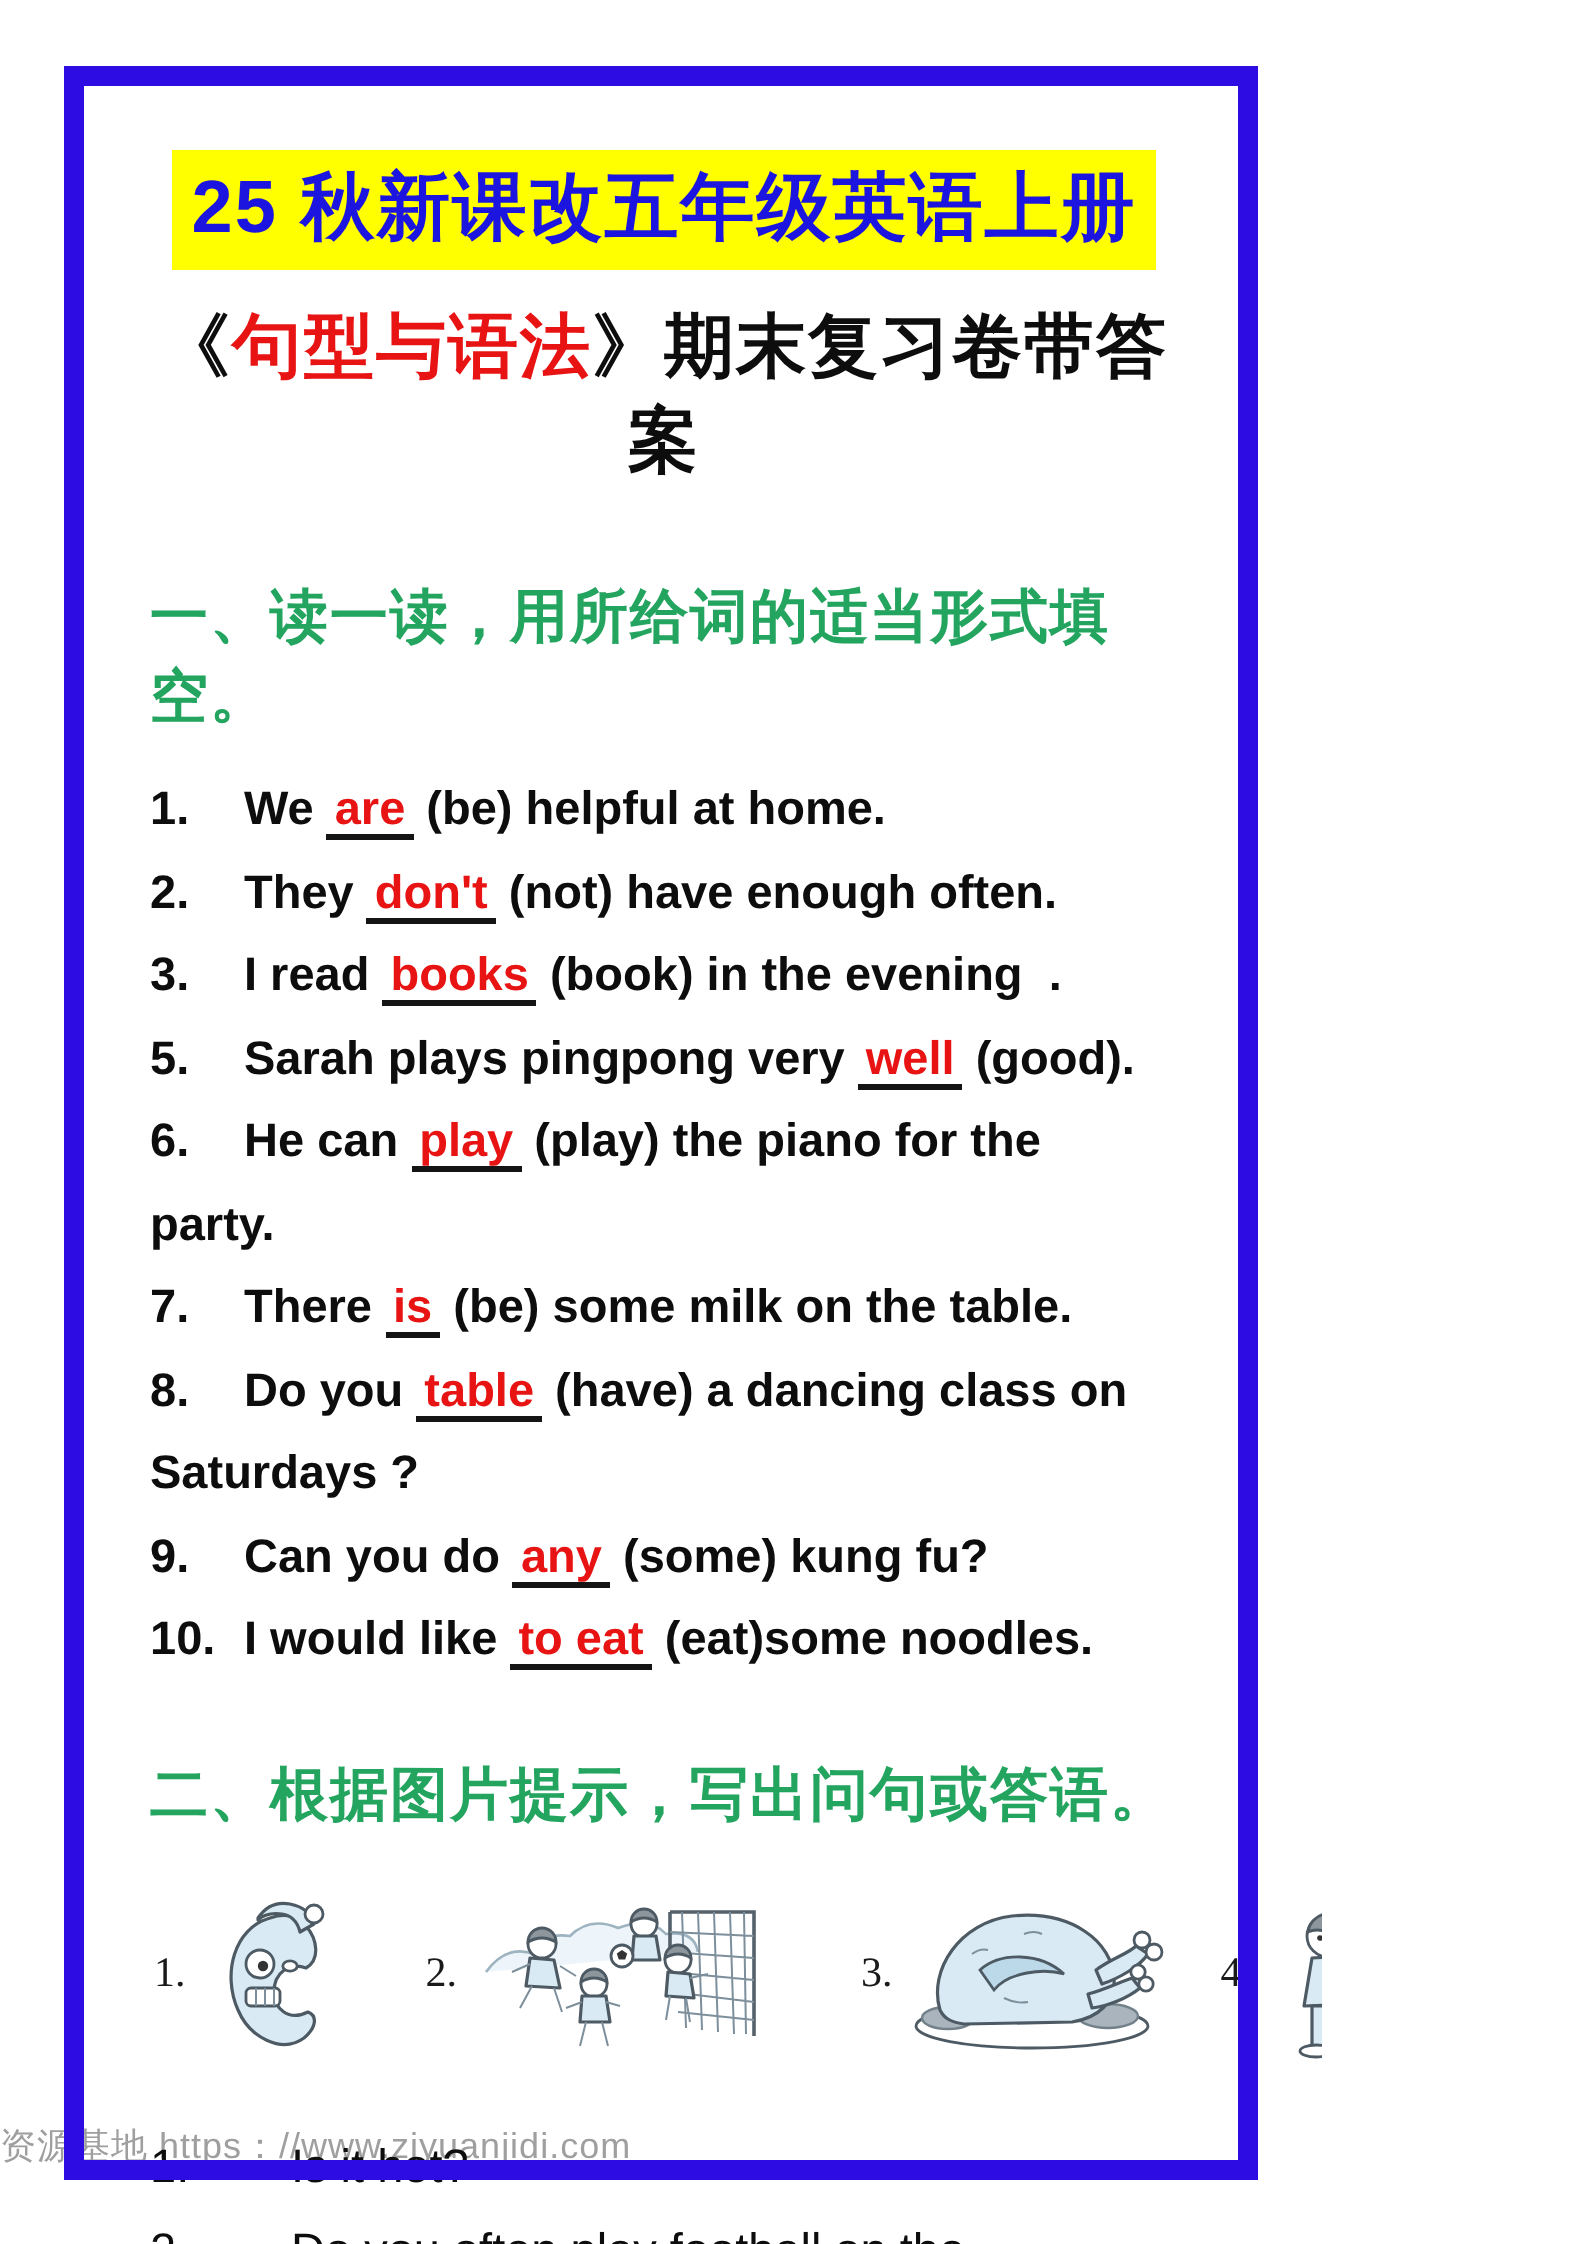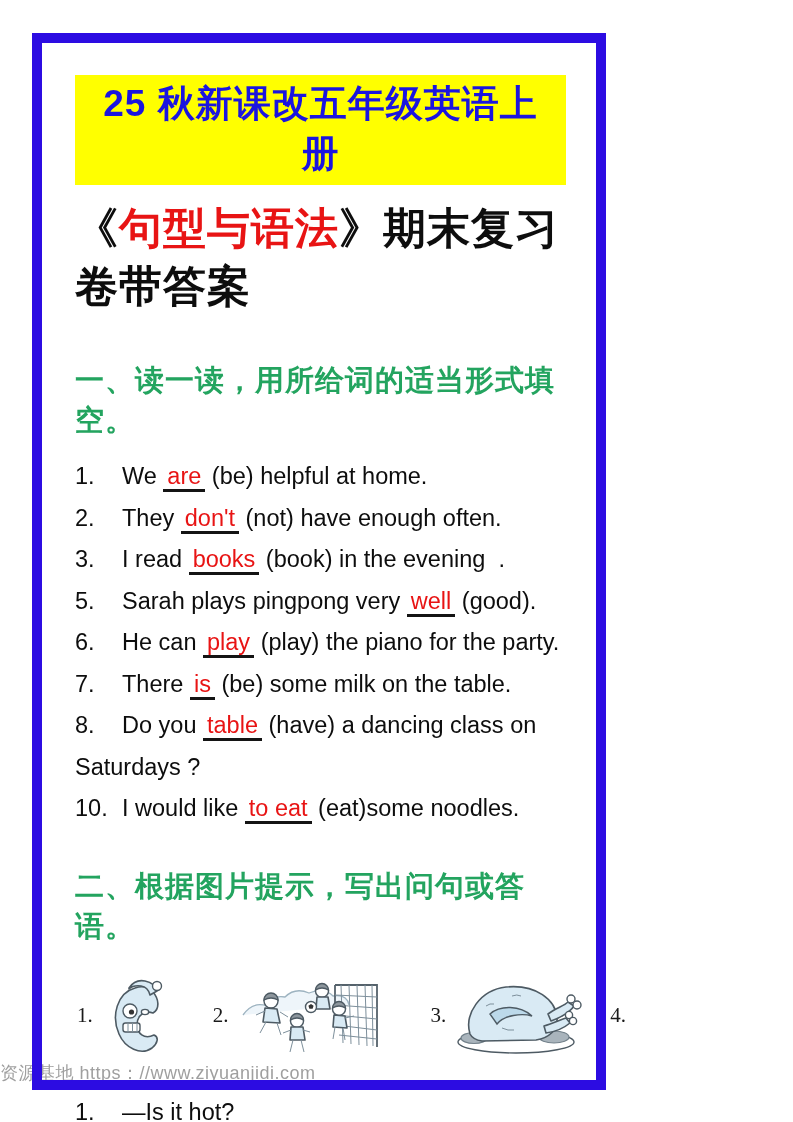--- a/index.html
+++ b/index.html
@@ -3,20 +3,21 @@
 <meta charset="utf-8">
 <style>
   html,body{margin:0;padding:0;background:#ffffff;}
   .page{
     position:relative;
     width:638px;height:1122px;
     background:#ffffff;
     overflow:hidden;
     font-family:"Liberation Sans", sans-serif;
     color:#101010;
+    padding-left:23px;
   }
   .frame{
     position:absolute;
     left:32px;top:33px;right:32px;bottom:32px;
     border:10px solid #2c0ce2;
     z-index:5;
     pointer-events:none;
   }
   .content{
     position:absolute;
@@ -29,40 +30,41 @@
     display:inline-block;
     background:#ffff00;
     color:#1b15df;
     font-size:37px;
     font-weight:bold;
     padding:4px 10px 6px 10px;
     letter-spacing:1px;
   }
   .title2{
     margin-top:15px;
-    font-size:43px;
+    text-align:center;
+    font-size:35px;
     font-weight:bold;
     color:#0d0d0d;
     letter-spacing:1px;
   }
   .title2 .red{color:#e81414;}
   
   .sec-heading{
     color:#23a45f;
     font-size:29px;
     font-weight:bold;
     letter-spacing:1px;
   }
   .sec1-heading{margin-top:45px;}
   .sec2-heading{margin-top:37px;}
   
   .items{margin-top:15px;}
   .item{
     font-size:23.5px;
-    font-weight:normal;
+    font-weight:bold;
     line-height:41.5px;
     color:#0d0d0d;
   }
   .item .num, .q .num{
     display:inline-block;
     min-width:47px;
   }
   .item span, .q span{white-space:pre-wrap;}
   .ans{
     color:#e81414;
@@ -142,20 +144,21 @@
 
 
   <div class="item"><span class="num">5.</span><span class="sentence"><span>Sarah plays pingpong very </span><span class="ans">well</span><span> (good).</span></span></div>
 
   <div class="item"><span class="num">6.</span><span class="sentence"><span>He can </span><span class="ans">play</span><span> (play) the piano for the party.</span></span></div>
 
   <div class="item"><span class="num">7.</span><span class="sentence"><span>There </span><span class="ans">is</span><span> (be) some milk on the table.</span></span></div>
 
   <div class="item"><span class="num">8.</span><span class="sentence"><span>Do you </span><span class="ans">table</span><span> (have) a dancing class on</span></span><div class="cont"><span>Saturdays ?</span></div></div>
 
+  <div class="item"><span class="num">9.</span><span class="sentence"><span>Can you do </span><span class="ans">any</span><span> (some) kung fu?</span></span></div>
 
   <div class="item"><span class="num">10.</span><span class="sentence"><span>I would like </span><span class="ans">to eat</span><span> (eat)some noodles.</span></span></div>
 </div>
 
     <div class="sec-heading sec2-heading">二、根据图片提示，写出问句或答语。</div>
 
     <div class="pics">
 
       <div class="pic pic1">
         <span class="pnum">1.</span>

